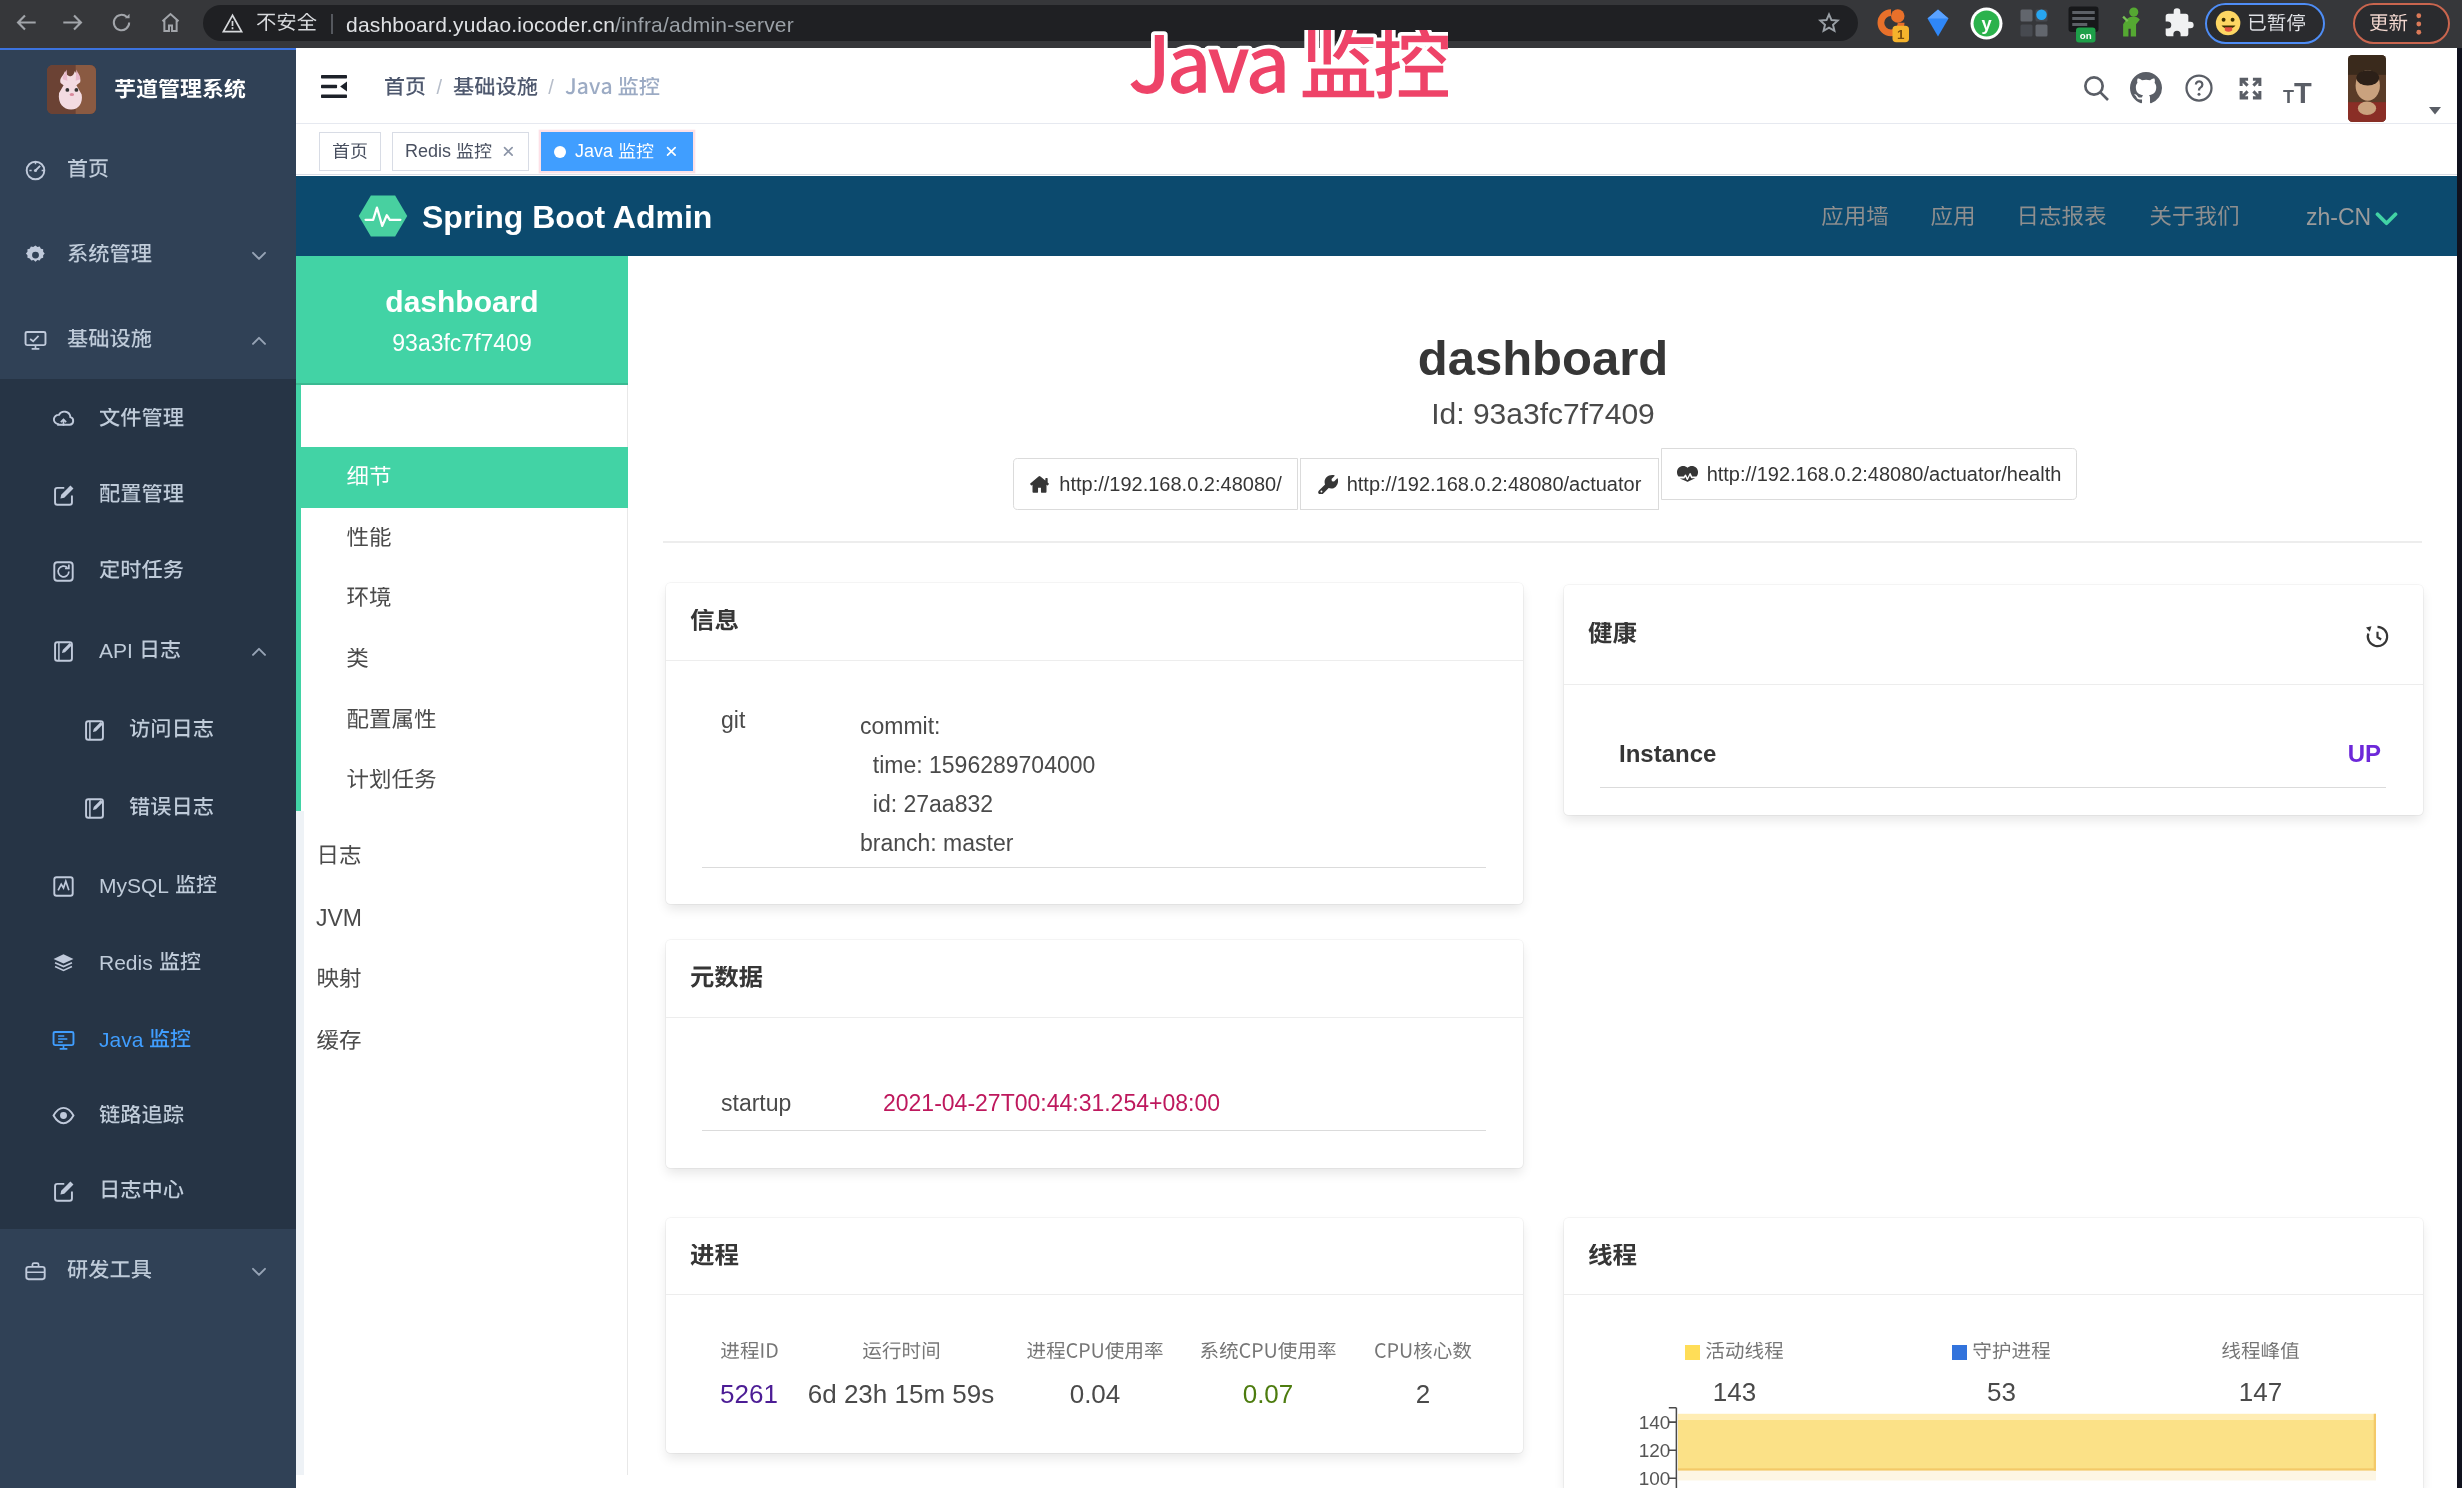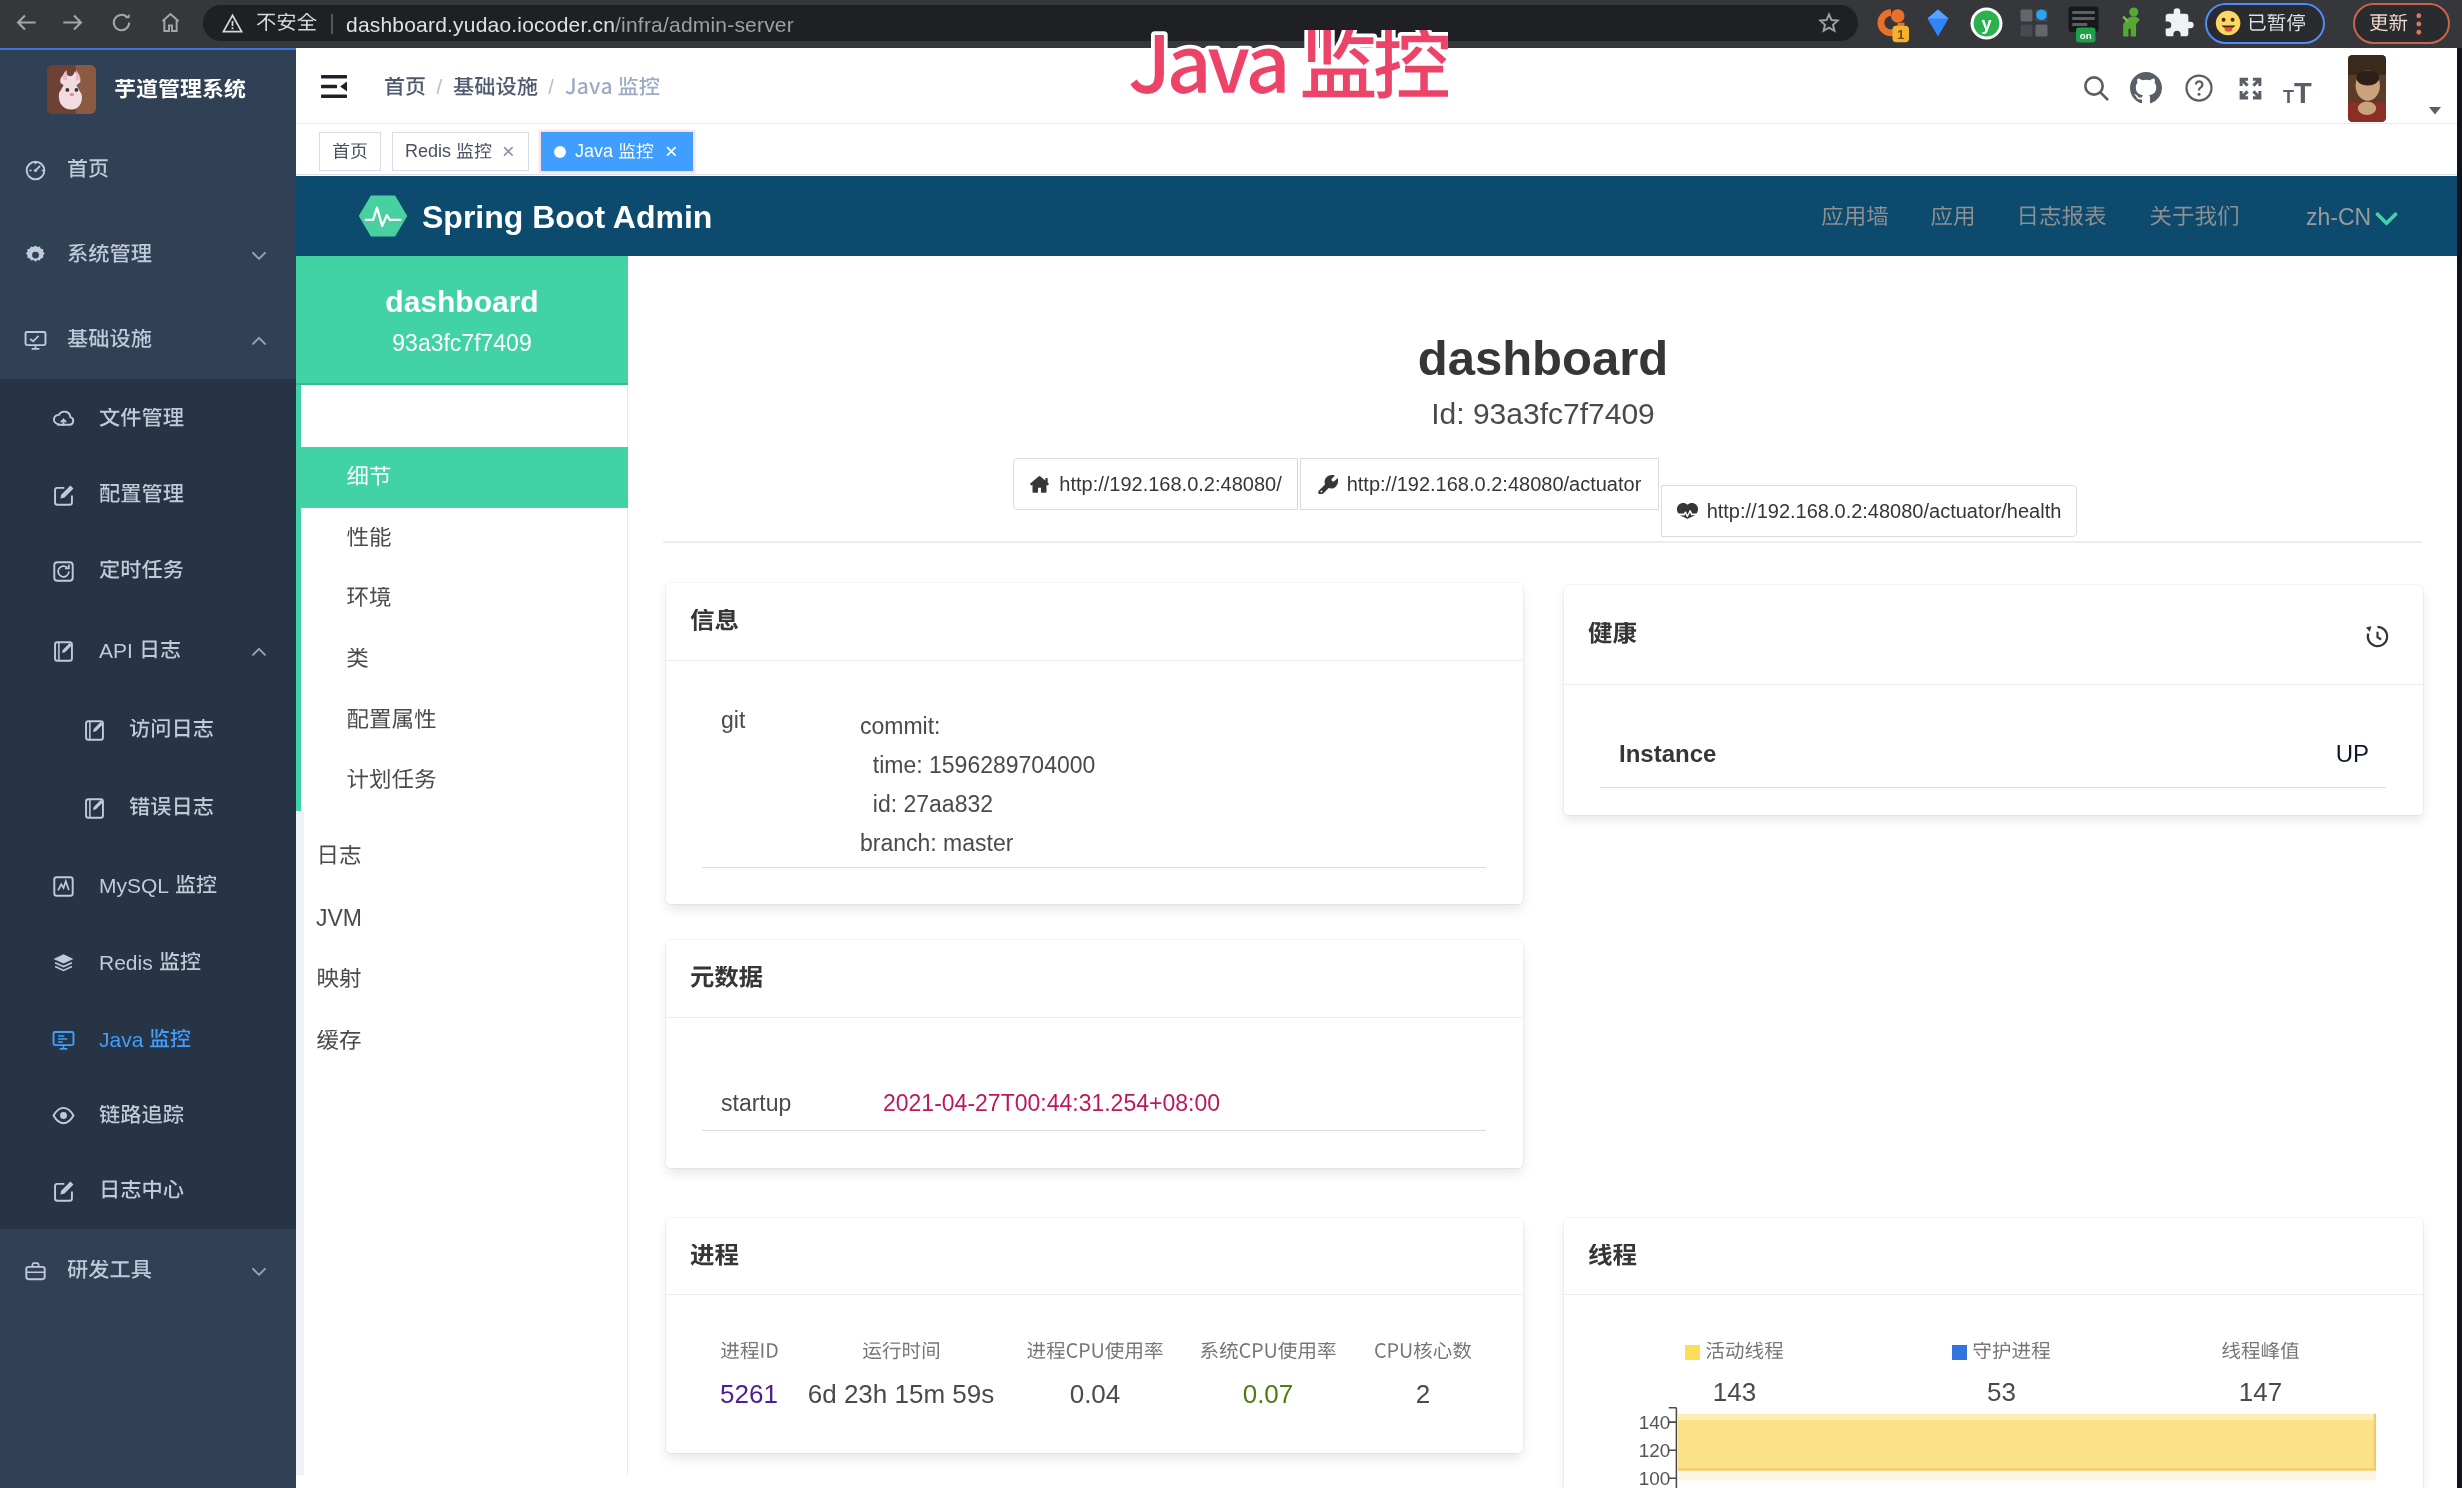--- a/index.html
+++ b/index.html
@@ -449,21 +449,21 @@
       <path fill="#363636" d="M541 229.2 512 203.4V96a16 16 0 0 0-16-16h-32a16 16 0 0 0-16 16v50.5L313.6 37a38.7 38.7 0 0 0-51.2 0L35 229.2a16 16 0 0 0-1.2 22.6l21.4 23.8a16 16 0 0 0 22.6 1.2L96 261.3V456a24 24 0 0 0 24 24h112a16 16 0 0 0 16-16V344h80v120a16 16 0 0 0 16 16h112a24 24 0 0 0 24-24V261.3l18.2 15.5a16 16 0 0 0 22.6-1.2l21.4-23.8a16 16 0 0 0-1.2-22.6z"></path>
     </svg>
     <span style="margin-left:9px">http://192.168.0.2:48080/</span>
   </div>
 <div class="a f" style="left:1300px;top:458px;width:359px;height:52px;border:0.8px solid #dbdbdb;border-radius:0;background:#fff;justify-content:center;color:#363636;font-size:20px">
     <svg width="20" height="20" viewBox="0 0 512 512">
       <path fill="#363636" d="M507.7 122.8a12 12 0 0 0-20-5.3l-77.2 77.2-54.6-9.1-9.1-54.6 77.2-77.2a12 12 0 0 0-5.5-20.1C345.6 15.6 268.1 34 217 85.2c-48.8 48.8-60 120.9-36.4 181.3L24.9 422.2a66 66 0 0 0 93.3 93.3l155.5-155.5c60.5 23.9 132.6 12.6 181.5-36.3 51.2-51.2 69.6-128.7 52.5-201zM88 472a24 24 0 1 1 0-48 24 24 0 0 1 0 48z"></path>
     </svg>
     <span style="margin-left:9px">http://192.168.0.2:48080/actuator</span>
   </div>
-<div class="a f" style="left:1661px;top:485px;width:416px;height:52px;border:0.8px solid #dbdbdb;border-radius:0 4.6px 4.6px 0;background:#fff;justify-content:center;color:#363636;font-size:20px">
+<div class="a f" style="left:1661px;top:448px;width:416px;height:52px;border:0.8px solid #dbdbdb;border-radius:0 4.6px 4.6px 0;background:#fff;justify-content:center;color:#363636;font-size:20px">
     <svg width="21" height="20" viewBox="0 0 512 512">
       <path fill="#363636" d="M256 96c61.8-63.6 161.5-63.6 223.3 0 59.8 61.6 61.7 159.3 5.8 223.2H376l-39.7-79.4a16 16 0 0 0-29 .7L256 352l-37.3-74.7a16 16 0 0 0-28.6 0L162 320H26.9c-55.9-63.9-54-161.6 5.8-223.2C94.5 32.4 194.2 32.4 256 96zm-197 272h117.9l22.1-44.3 38.7 77.4a16 16 0 0 0 28.6 0l52.2-104.3 30.2 60.4a16 16 0 0 0 14.3 8.8h90.9L285.2 441.6a40.6 40.6 0 0 1-58.4 0L59 368z"></path>
     </svg>
     <span style="margin-left:9px">http://192.168.0.2:48080/actuator/health</span>
   </div>
 <div class="a" style="left:663px;top:541px;width:1759px;height:1.5px;background:#ededed"></div>
 <div class="a" style="left:666px;top:583px;width:857px;height:321px;background:#fff;border-radius:4.6px;box-shadow:0 6px 12px -1.5px rgba(10,10,10,.1),0 0 0 0.8px rgba(10,10,10,.05)">
 <div class="a f" style="left:24px;top:0;height:77px;color:#363636;font-weight:700">
       <svg style="vertical-align:-5.3px;" width="49" height="25" viewBox="0 0 64.0 32.64">
         <path fill="currentColor" d="M12.3 8.2H28.4V11.2H12.3ZM12.3 12.9H28.4V15.9H12.3ZM14.2 24.4H26.5V27.4H14.2ZM10 3.4H30.8V6.5H10ZM11.8 17.7H28.8V28.3H25.4V20.7H15V28.4H11.8ZM17.2 -0.4 20.5 -1.7Q21.2 -0.7 21.8 0.5Q22.5 1.7 22.8 2.6L19.5 4.1Q19.2 3.2 18.5 1.9Q17.9 0.6 17.2 -0.4ZM7.5 -1.5 10.9 -0.4Q10 2.3 8.7 5Q7.4 7.7 5.9 10.1Q4.4 12.5 2.7 14.3Q2.6 13.9 2.2 13.2Q1.9 12.4 1.5 11.7Q1.1 11 0.8 10.6Q2.1 9.1 3.4 7.2Q4.6 5.2 5.7 3Q6.8 0.8 7.5 -1.5ZM5.1 7.4 8.5 3.9 8.6 4V28.6H5.1ZM41.5 8.4V9.9H54.2V8.4ZM41.5 12.6V14.1H54.2V12.6ZM41.5 4.2V5.6H54.2V4.2ZM37.8 1.2H58.1V17H37.8ZM46 -1.9 50.7 -1.3Q50.1 -0.2 49.6 0.8Q49 1.8 48.5 2.5L45 1.8Q45.3 0.9 45.6 -0.1Q45.9 -1.1 46 -1.9ZM40.1 19H44V23.4Q44 24.1 44.4 24.2Q44.7 24.4 46.1 24.4Q46.4 24.4 46.9 24.4Q47.4 24.4 48.1 24.4Q48.8 24.4 49.4 24.4Q50.1 24.4 50.7 24.4Q51.3 24.4 51.6 24.4Q52.4 24.4 52.7 24.2Q53.1 24 53.3 23.2Q53.5 22.5 53.5 21Q54 21.2 54.6 21.5Q55.2 21.8 55.9 22Q56.5 22.2 57.1 22.3Q56.8 24.6 56.3 25.8Q55.8 27 54.7 27.5Q53.7 27.9 51.9 27.9Q51.6 27.9 50.9 27.9Q50.3 27.9 49.6 27.9Q48.8 27.9 48 27.9Q47.3 27.9 46.6 27.9Q46 27.9 45.8 27.9Q43.5 27.9 42.3 27.5Q41 27.1 40.5 26.1Q40.1 25.1 40.1 23.4ZM45.2 18 48.2 16.4Q49 17.1 49.7 17.9Q50.5 18.8 51.2 19.6Q51.8 20.5 52.2 21.2L49.1 23.1Q48.7 22.3 48.1 21.5Q47.5 20.6 46.7 19.7Q46 18.8 45.2 18ZM55.7 19.3 59.2 17.9Q59.9 18.9 60.6 20.1Q61.3 21.4 61.9 22.5Q62.4 23.7 62.7 24.7L59 26.3Q58.8 25.3 58.3 24.1Q57.8 22.9 57.1 21.6Q56.4 20.4 55.7 19.3ZM36 18.5 39.4 19.9Q39 21 38.6 22.2Q38.1 23.5 37.6 24.7Q37.1 25.9 36.5 26.9L33 25.2Q33.5 24.3 34.1 23.1Q34.7 22 35.2 20.8Q35.7 19.6 36 18.5Z"></path>
@@ -519,21 +519,21 @@
         <path fill="currentColor" d="M5.8 -1.5 9.2 -0.6Q8.5 2.1 7.4 4.9Q6.4 7.6 5.1 10.1Q3.8 12.6 2.4 14.5Q2.2 14 1.9 13.2Q1.6 12.4 1.3 11.6Q0.9 10.8 0.6 10.3Q2.3 8.1 3.6 4.9Q4.9 1.8 5.8 -1.5ZM3.8 7.7 7.1 4.4 7.2 4.5V28.4H3.8ZM20.9 -1.3H24V24H20.9ZM16.1 5H31.1V7.8H16.1ZM16.5 18H30.1V21H16.5ZM17.2 13.7H29.2V16.5H17.2ZM9 0.4H14.1V3.7H9ZM10.7 15Q11.5 18.1 12.8 20Q14.1 21.9 15.8 22.9Q17.4 23.9 19.4 24.3Q21.4 24.6 23.7 24.6Q24.2 24.6 25.2 24.6Q26.1 24.6 27.3 24.6Q28.4 24.6 29.4 24.6Q30.5 24.6 31.1 24.6Q30.8 25.2 30.4 26.2Q30 27.2 29.9 27.9H28.6H23.5Q20.7 27.9 18.4 27.4Q16 26.9 14 25.7Q12.1 24.4 10.6 22Q9.1 19.7 8.1 15.9ZM17.4 0.8H29.1V12.1H17.4V9.5H26.2V3.5H17.4ZM10.9 9.8H14.1V12.7H9.9ZM13.5 9.8H14.1L14.7 9.8L16.7 10.2Q16.1 17.2 14.3 21.7Q12.5 26.2 9.5 28.4Q9.2 28.1 8.8 27.6Q8.3 27.2 7.8 26.8Q7.4 26.3 7 26.1Q9.9 24.2 11.5 20.3Q13 16.5 13.5 10.4ZM9.3 13.8Q9.2 13.4 8.9 12.9Q8.6 12.4 8.4 11.9Q8.1 11.4 7.8 11.1Q8.3 10.9 8.9 10.3Q9.5 9.7 10 9Q10.3 8.4 10.9 7.2Q11.5 5.9 12.2 4.2Q12.9 2.5 13.4 0.7V0.5L14.6 0L16.8 1.5Q15.7 4.4 14.4 7.2Q13 10 11.7 12V12Q11.7 12 11.4 12.2Q11 12.4 10.5 12.7Q10 12.9 9.7 13.2Q9.3 13.5 9.3 13.8ZM39.7 9.8H58.3V12.5H39.7ZM41.1 5.9H60.1V16.6H40.7V14H56.5V8.5H41.1ZM48.3 3.8H52.2V24.8Q52.2 26.2 51.8 26.9Q51.5 27.6 50.5 28Q49.5 28.4 48.1 28.5Q46.7 28.5 44.6 28.5Q44.5 27.8 44.2 26.9Q43.9 26 43.5 25.4Q44.3 25.4 45.1 25.5Q46 25.5 46.6 25.5Q47.3 25.4 47.6 25.4Q48 25.4 48.2 25.3Q48.3 25.1 48.3 24.8ZM39.8 18.4 41.9 16.3Q42.6 16.7 43.5 17.2Q44.3 17.8 45.1 18.3Q46 18.8 46.5 19.2L44.4 21.5Q43.9 21.1 43.1 20.5Q42.3 20 41.5 19.4Q40.6 18.9 39.8 18.4ZM58.8 16.6 61.6 18.8Q60.1 19.8 58.5 20.7Q56.9 21.7 55.5 22.3L53.3 20.4Q54.2 19.9 55.2 19.2Q56.2 18.6 57.2 17.9Q58.1 17.2 58.8 16.6ZM52 16.7Q53 18.5 54.6 20Q56.2 21.5 58.4 22.5Q60.5 23.6 63.1 24.1Q62.5 24.6 61.9 25.5Q61.2 26.4 60.8 27.1Q58.1 26.4 56 25Q53.8 23.6 52.1 21.7Q50.5 19.8 49.4 17.4ZM38.4 23.4Q39.7 23 41.5 22.3Q43.2 21.7 45.1 21Q47 20.2 48.9 19.5L49.6 22.1Q47.1 23.3 44.5 24.4Q42 25.6 39.8 26.5ZM37.3 0.9H62.6V4.3H37.3ZM35.5 0.9H39.2V10.2Q39.2 12.2 39 14.5Q38.9 16.9 38.6 19.4Q38.2 21.9 37.5 24.2Q36.9 26.5 35.8 28.4Q35.5 28 34.9 27.6Q34.3 27.2 33.7 26.8Q33.1 26.4 32.7 26.3Q33.7 24.5 34.2 22.5Q34.8 20.4 35.1 18.3Q35.4 16.1 35.4 14.1Q35.5 12 35.5 10.2ZM46.7 -1 50.6 -1.9Q51.1 -1 51.7 0.1Q52.3 1.2 52.6 2L48.6 3.2Q48.4 2.3 47.8 1.2Q47.3 -0 46.7 -1ZM58.3 9.5H62.9V12.8H58.3Z"></path>
       </svg>
     </div>
 <svg class="a" style="left:799px;top:37px" width="29" height="29" viewBox="0 0 24 24">
       <path fill="none" stroke="#363636" stroke-width="1.8" d="M12 4a8 8 0 1 1-7.6 5.5"></path>
       <path fill="#363636" d="M2.5 4.5 7 3.6 5.6 8z"></path>
       <path fill="none" stroke="#363636" stroke-width="1.8" d="M12 8v4.5l3 2"></path>
     </svg>
 <div class="a" style="left:0;top:99px;width:859px;height:0.8px;background:#ededed"></div>
 <div class="a" style="left:55px;top:155px;color:#363636;font-size:24px;font-weight:700">Instance</div>
-<div class="a" style="left:0;top:155px;width:805px;text-align:right;color:#0f172a;font-size:24px;font-weight:400">UP</div>
+<div class="a" style="left:12px;top:155px;width:805px;text-align:right;color:#6d28d9;font-size:24px;font-weight:700">UP</div>
 <div class="a" style="left:36px;top:202px;width:786px;height:0.8px;background:#dbdbdb"></div>
 </div>
 <div class="a" style="left:1564px;top:1218px;width:859px;height:271px;background:#fff;border-radius:4.6px;box-shadow:0 6px 12px -1.5px rgba(10,10,10,.1),0 0 0 0.8px rgba(10,10,10,.05);border-radius:4.6px 4.6px 0 0">
 <div class="a f" style="left:24px;top:0;height:76px;color:#363636;font-weight:700">
       <svg style="vertical-align:-5.3px;" width="49" height="25" viewBox="0 0 64.0 32.64">
         <path fill="currentColor" d="M2.6 20.2Q2.5 19.8 2.3 19.2Q2.1 18.6 1.9 17.9Q1.6 17.3 1.4 16.8Q2 16.7 2.6 16.2Q3.2 15.6 4 14.8Q4.4 14.3 5.2 13.3Q5.9 12.4 6.9 11Q7.8 9.7 8.8 8.1Q9.7 6.5 10.5 4.9L13.6 6.8Q11.8 10 9.5 13Q7.3 16 5 18.3V18.4Q5 18.4 4.6 18.6Q4.3 18.8 3.8 19Q3.3 19.3 3 19.6Q2.6 19.9 2.6 20.2ZM2.6 20.2 2.4 17.2 4 16.1 12.6 14.6Q12.5 15.4 12.5 16.3Q12.5 17.2 12.5 17.8Q9.6 18.4 7.8 18.8Q6 19.2 4.9 19.4Q3.9 19.6 3.4 19.8Q2.9 20 2.6 20.2ZM2.4 12.4Q2.3 12 2.1 11.4Q1.9 10.7 1.6 10Q1.3 9.3 1.2 8.8Q1.6 8.7 2.1 8.2Q2.6 7.7 3.1 7Q3.3 6.6 3.8 5.7Q4.3 4.9 4.9 3.7Q5.5 2.6 6.1 1.2Q6.7 -0.2 7.1 -1.5L10.7 0.2Q9.9 2 8.9 3.8Q7.8 5.7 6.7 7.4Q5.6 9.1 4.4 10.4V10.6Q4.4 10.6 4.1 10.8Q3.8 10.9 3.4 11.2Q3 11.5 2.7 11.8Q2.4 12.1 2.4 12.4ZM2.4 12.4 2.3 9.7 3.8 8.6 9.6 8.2Q9.5 8.9 9.4 9.8Q9.3 10.7 9.3 11.3Q7.3 11.5 6.1 11.6Q4.9 11.8 4.1 11.9Q3.4 12 3 12.1Q2.6 12.3 2.4 12.4ZM1.5 23.3Q2.9 23 4.7 22.4Q6.4 21.9 8.4 21.3Q10.4 20.7 12.4 20.1L13 23.2Q10.3 24.2 7.5 25.2Q4.6 26.2 2.3 27ZM13.8 5.8 29.1 3.5 29.7 6.8 14.4 9.2ZM13.1 12.7 29.9 9.7 30.6 13 13.8 16.1ZM18.3 -1.7H22.1Q22 1.5 22.2 4.7Q22.4 7.9 22.7 10.9Q23 13.8 23.5 16.3Q24 18.8 24.6 20.7Q25.2 22.6 26 23.7Q26.7 24.7 27.4 24.7Q27.7 24.7 28 24.4Q28.2 24.1 28.3 23.4Q28.4 22.6 28.5 21.3Q29 22 29.8 22.6Q30.6 23.2 31.2 23.5Q30.9 25.4 30.4 26.5Q29.9 27.6 29.1 28Q28.3 28.4 27 28.4Q25.3 28.4 24.1 27.2Q22.8 26 21.9 23.8Q20.9 21.7 20.2 18.8Q19.5 15.9 19.1 12.5Q18.7 9.2 18.5 5.5Q18.3 1.9 18.3 -1.7ZM22.6 0.7 24.9 -1.3Q25.5 -0.9 26.3 -0.4Q27 0.1 27.7 0.6Q28.4 1.1 28.9 1.5L26.6 3.7Q25.9 3.1 24.8 2.2Q23.6 1.4 22.6 0.7ZM27.6 14.4 30.8 15.8Q29 18.7 26.4 21Q23.9 23.3 20.8 25.1Q17.7 26.8 14.3 28Q14 27.3 13.3 26.4Q12.6 25.5 12 24.8Q15.2 23.9 18.2 22.4Q21.2 20.9 23.6 18.9Q26 16.9 27.6 14.4ZM52 13.8H55.9V26.7H52ZM45.7 12.4H62.3V15.7H45.7ZM44.4 24.4H63V27.8H44.4ZM46.4 18.4H61.5V21.6H46.4ZM50.2 2.8V7.3H57.7V2.8ZM46.7 -0.4H61.4V10.5H46.7ZM37.9 1.4H41.6V28.4H37.9ZM33.3 7.4H45.1V11H33.3ZM38.1 8.9 40.4 9.8Q39.9 11.6 39.3 13.4Q38.6 15.3 37.9 17.1Q37.1 18.9 36.2 20.5Q35.4 22.1 34.4 23.3Q34.1 22.4 33.6 21.4Q33.1 20.4 32.6 19.6Q33.5 18.7 34.3 17.4Q35.1 16.1 35.8 14.6Q36.6 13.1 37.2 11.6Q37.7 10.2 38.1 8.9ZM42.9 -1.2 45.5 1.7Q43.8 2.3 41.9 2.8Q39.9 3.3 37.9 3.7Q35.9 4.1 34 4.3Q33.9 3.7 33.6 2.8Q33.2 2 32.9 1.4Q34.7 1.1 36.5 0.7Q38.4 0.3 40 -0.2Q41.7 -0.7 42.9 -1.2ZM41.6 11.9Q41.9 12.1 42.4 12.7Q43 13.3 43.7 14Q44.4 14.7 45 15.3Q45.5 15.9 45.8 16.1L43.6 19.2Q43.3 18.6 42.8 17.8Q42.3 17 41.8 16.2Q41.3 15.4 40.8 14.6Q40.3 13.9 39.9 13.4Z"></path>
       </svg>
     </div>
 <div class="a" style="left:0;top:76px;width:859px;height:0.8px;background:#ededed"></div>
 <div class="a f" style="left:49px;top:124px;width:243px;justify-content:center;color:#767676">

